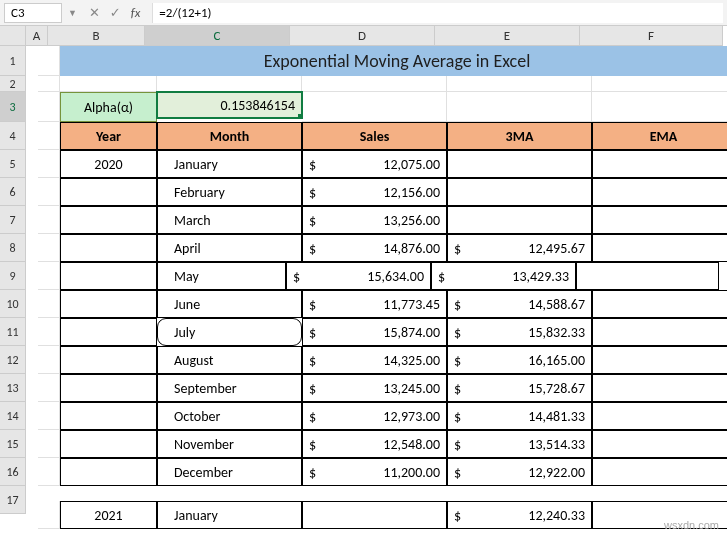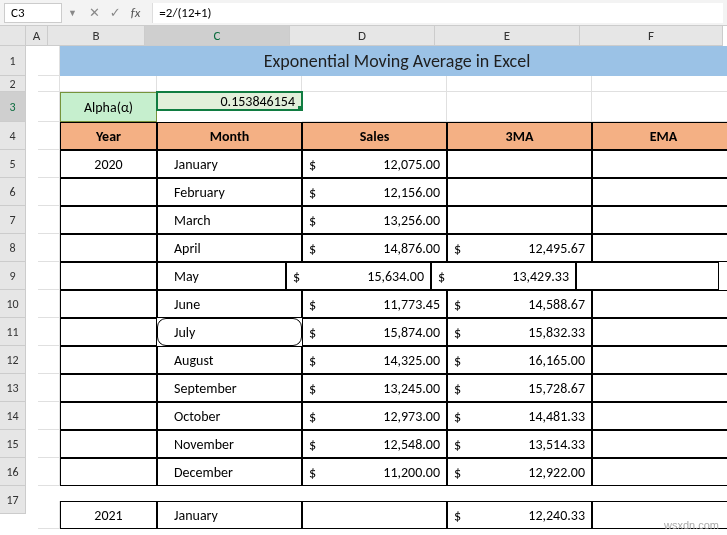--- a/index.html
+++ b/index.html
@@ -228,21 +228,21 @@
         <div class="cell " style="width: 22px; height: 16px;"></div>
         <div class="cell " style="width: 97px; height: 16px;"></div>
         <div class="cell " style="width: 145px; height: 16px;"></div>
         <div class="cell " style="width: 145px; height: 16px;"></div>
         <div class="cell " style="width: 145px; height: 16px;"></div>
         <div class="cell " style="width: 143px; height: 16px;"></div>
       </div>
       <div class="row" style="height: 30px;">
         <div class="cell " style="width: 22px; height: 30px;"></div>
         <div class="cell alpha-label" style="width: 97px; height: 30px;">Alpha(α)</div>
-        <div class="cell alpha-val selected" style="width: 145px; height: 18px;">0.153846154<div class="fill-handle"></div></div>
+        <div class="cell alpha-val selected" style="width: 145px; height: 26px;">0.153846154<div class="fill-handle"></div></div>
         <div class="cell " style="width: 145px; height: 30px;"></div>
         <div class="cell " style="width: 145px; height: 30px;"></div>
         <div class="cell " style="width: 143px; height: 30px;"></div>
       </div>
       <div class="row" style="height: 28px;">
         <div class="cell " style="width: 22px; height: 28px;"></div>
         <div class="cell header-cell" style="width: 97px; height: 28px;">Year</div>
         <div class="cell header-cell" style="width: 145px; height: 28px;">Month</div>
         <div class="cell header-cell" style="width: 145px; height: 28px;">Sales</div>
         <div class="cell header-cell" style="width: 145px; height: 28px;">3MA</div>

